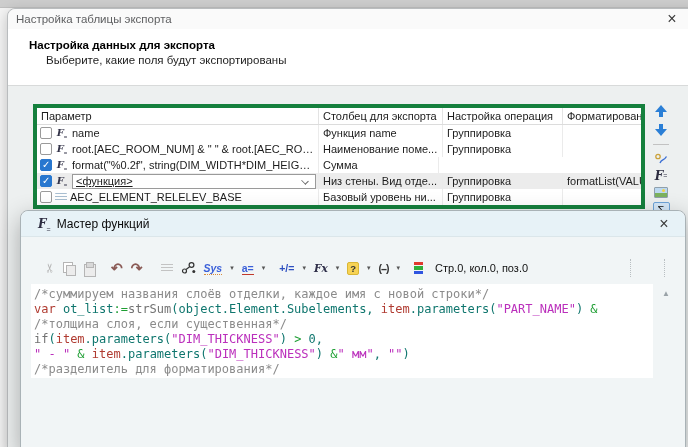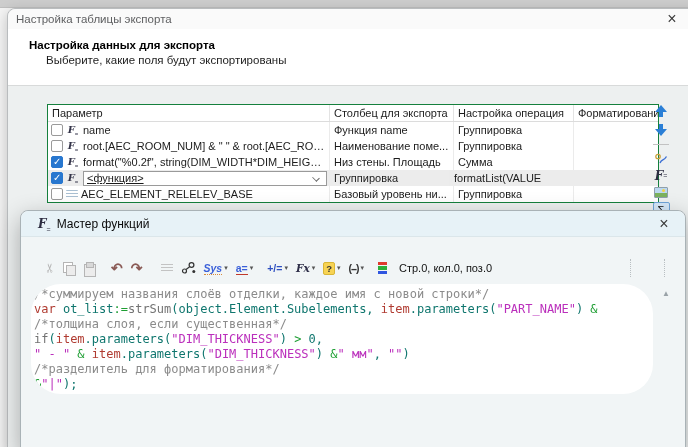--- a/index.html
+++ b/index.html
@@ -20,22 +20,22 @@
   .dlg-title { font-size:11.5px; color:#5f6062; }
   .win-close { position:absolute; width:22px; height:19px; display:flex;
     align-items:center; justify-content:center; font-size:16px; color:#3c3c3c; cursor:default; }
   .dlg-close { right:13px; top:0; }
   .dlg-header { height:57px; background:#ffffff; border-bottom:1px solid #d8dada;
     padding:10px 0 0 21px; }
   .hdr-title { font-size:11.5px; font-weight:bold; color:#000; }
   .hdr-sub { font-size:11.5px; color:#1d1d1d; margin:3px 0 0 17px; }
 
   
-  .tbl { position:absolute; left:39px; top:95px; width:612px;
-    background:#fff; border:1px solid #15803d; font-size:11px; }
+  .tbl { position:absolute; left:25px; top:95px; width:612px;
+    background:#fff; border:4px solid #15803d; font-size:11px; }
   .trh, .trow { display:flex; align-items:center; height:16px; white-space:nowrap; }
   .trh { height:17px; border-bottom:1px solid #dcdcdc; }
   .c1 { width:281px; padding-left:3px; display:flex; align-items:center; gap:3px; overflow:hidden; }
   .c2 { width:124px; } .c3 { width:120px; } .c4 { flex:1; }
   .c2,.c3,.c4 { padding-left:4px; border-left:1px solid #ebebeb; overflow:hidden;
     white-space:nowrap; height:100%; display:flex; align-items:center; }
   .trh .c2,.trh .c3,.trh .c4 { border-left:1px solid #e3e3e3; }
   .trow.sel { background:#ececec; }
   .cb { width:12px; height:12px; border:1px solid #9a9a9a; border-radius:2px;
     background:#fff; flex:0 0 auto; position:relative; }
@@ -98,38 +98,38 @@
   .ic-copy::before { content:""; position:absolute; left:0; top:0; width:8px; height:9px;
     border:1px solid #b5b5b5; background:#fff; }
   .ic-copy::after { content:""; position:absolute; left:3px; top:3px; width:8px; height:9px;
     border:1px solid #b5b5b5; background:#ececec; }
   .ic-paste::before { content:""; position:absolute; left:1px; top:2px; width:10px;
     height:11px; border:1px solid #b5b5b5; background:#ececec; }
   .ic-paste::after { content:""; position:absolute; left:3px; top:0; width:6px;
     height:4px; border:1px solid #b5b5b5; background:#d8d8d8; }
   .ic-grid { width:12px; height:9px;
     background:repeating-linear-gradient(#c3c3c3 0 1px, transparent 1px 3px); }
-  .dd { display:flex; align-items:center; gap:2px; font-size:10.5px; }
+  .dd { display:flex; align-items:center; gap:8px; font-size:10.5px; }
   .dd .caret { font-size:7px; color:#555; }
   .lbl-sys { color:#3a5fd9; font-style:italic; font-weight:bold; border-bottom:1px dotted #d98a3a; }
   .lbl-attr { color:#3a5fd9; font-weight:bold; border-bottom:1px solid #c0392b; }
   .lbl-ops { color:#2d4fc0; font-weight:bold; }
   .lbl-fx { font-family:"DejaVu Serif", serif; font-style:italic; font-weight:bold; color:#30304a; }
   .lbl-help { background:#f7d354; border:1px solid #d9b636; border-radius:2px;
     padding:0 2px; font-weight:bold; color:#333; font-size:9.5px; }
   .lbl-br { color:#333; font-weight:bold; letter-spacing:-1px; }
   .rgb { width:9px; height:12px; display:flex; flex-direction:column; gap:1px; margin-left:6px; }
   .rgb span { flex:1; } .rgb .r{background:#e03a2f;} .rgb .g{background:#2fae3a;} .rgb .b{background:#2f55e0;}
   .status { font-size:11px; color:#111; margin-left:4px; }
   .vsep { position:absolute; top:2px; height:18px; border-left:1px dotted #b9bfc2; }
 
-  .code { position:absolute; left:10px; top:73px; width:622px; height:110px;
+  .code { position:absolute; left:10px; top:73px; width:622px; height:94px;
     background:#fff; padding:3px 0 0 3px; overflow:hidden;
     font-family:"DejaVu Sans Mono", monospace; font-size:12px; line-height:15px;
-    white-space:pre;border-radius:30px; }
+    white-space:pre; }
   .cmt { color:#8b8b8b; } .kw { color:#b03b31; } .fn { color:#737373; }
   .op { color:#1e9e33; } .str { color:#bb2fbc; } .pl { color:#0f766e; }
   .scroll-up { position:absolute; left:638px; top:76px; width:14px; height:12px;
     display:flex; align-items:center; justify-content:center; font-size:8px; color:#9aa3a8; }
 </style>
 </head>
 <body>
 
 <div class="stage">
   <div class="top-strip"></div>
@@ -173,34 +173,34 @@
         <div class="c3">Группировка</div>
         <div class="c4"></div>
       </div>
 
       <div class="trow">
         <div class="c1">
           <span class="cb checked"></span>
           <span class="ricon fx"><span class="fxg">F</span><span class="fxs">=</span></span>
           <span class="pname">format("%0.2f", string(DIM_WIDTH*DIM_HEIGHT))...</span>
         </div>
-        <div class="c2">Низ стены. Площадь</div>
         <div class="c3">Сумма</div>
         <div class="c4"></div>
       </div>
 
       <div class="trow sel">
         <div class="c1">
           <span class="cb checked"></span>
           <span class="ricon fx"><span class="fxg">F</span><span class="fxs">=</span></span>
           <span class="editor">
             <span>&lt;функция&gt;</span>
             <span class="chev"></span>
           </span>
         </div>
+        <div class="c2">Низ стены. Вид отде...</div>
         <div class="c3">Группировка</div>
         <div class="c4">formatList(VALUE</div>
       </div>
 
       <div class="trow">
         <div class="c1">
           <span class="cb"></span>
           <span class="ricon parameter"></span>
           <span class="pname">AEC_ELEMENT_RELELEV_BASE</span>
         </div>

